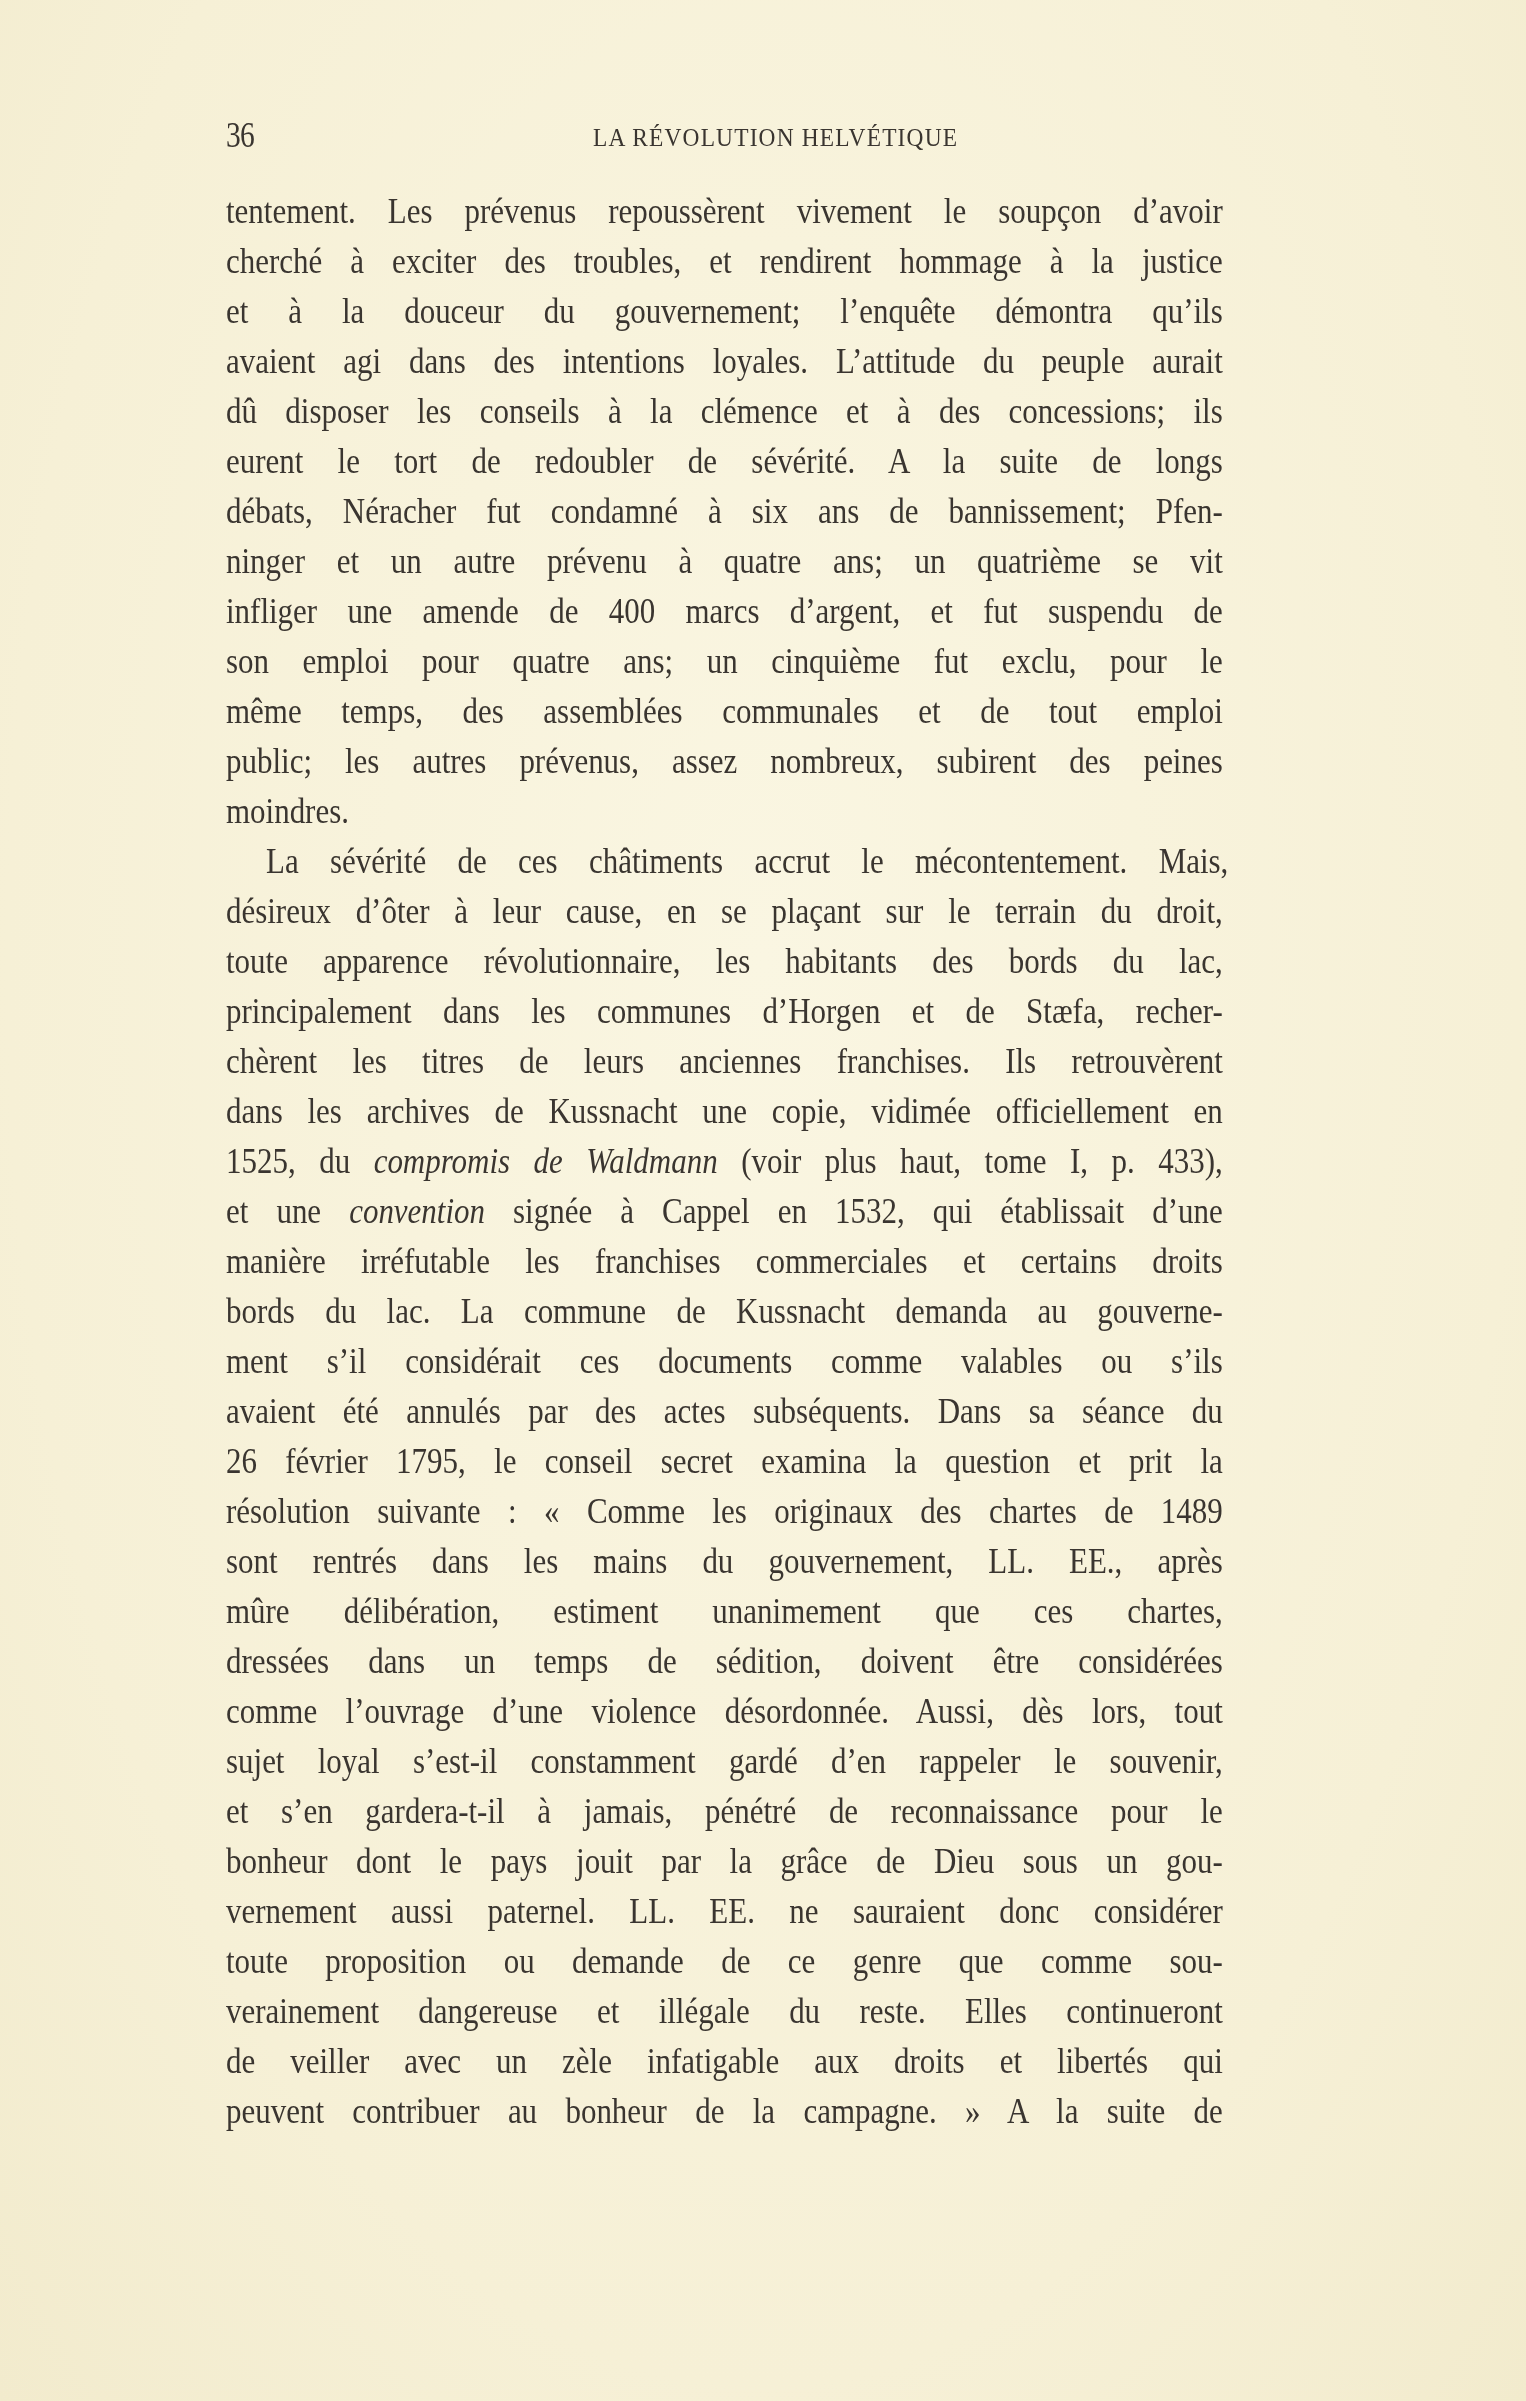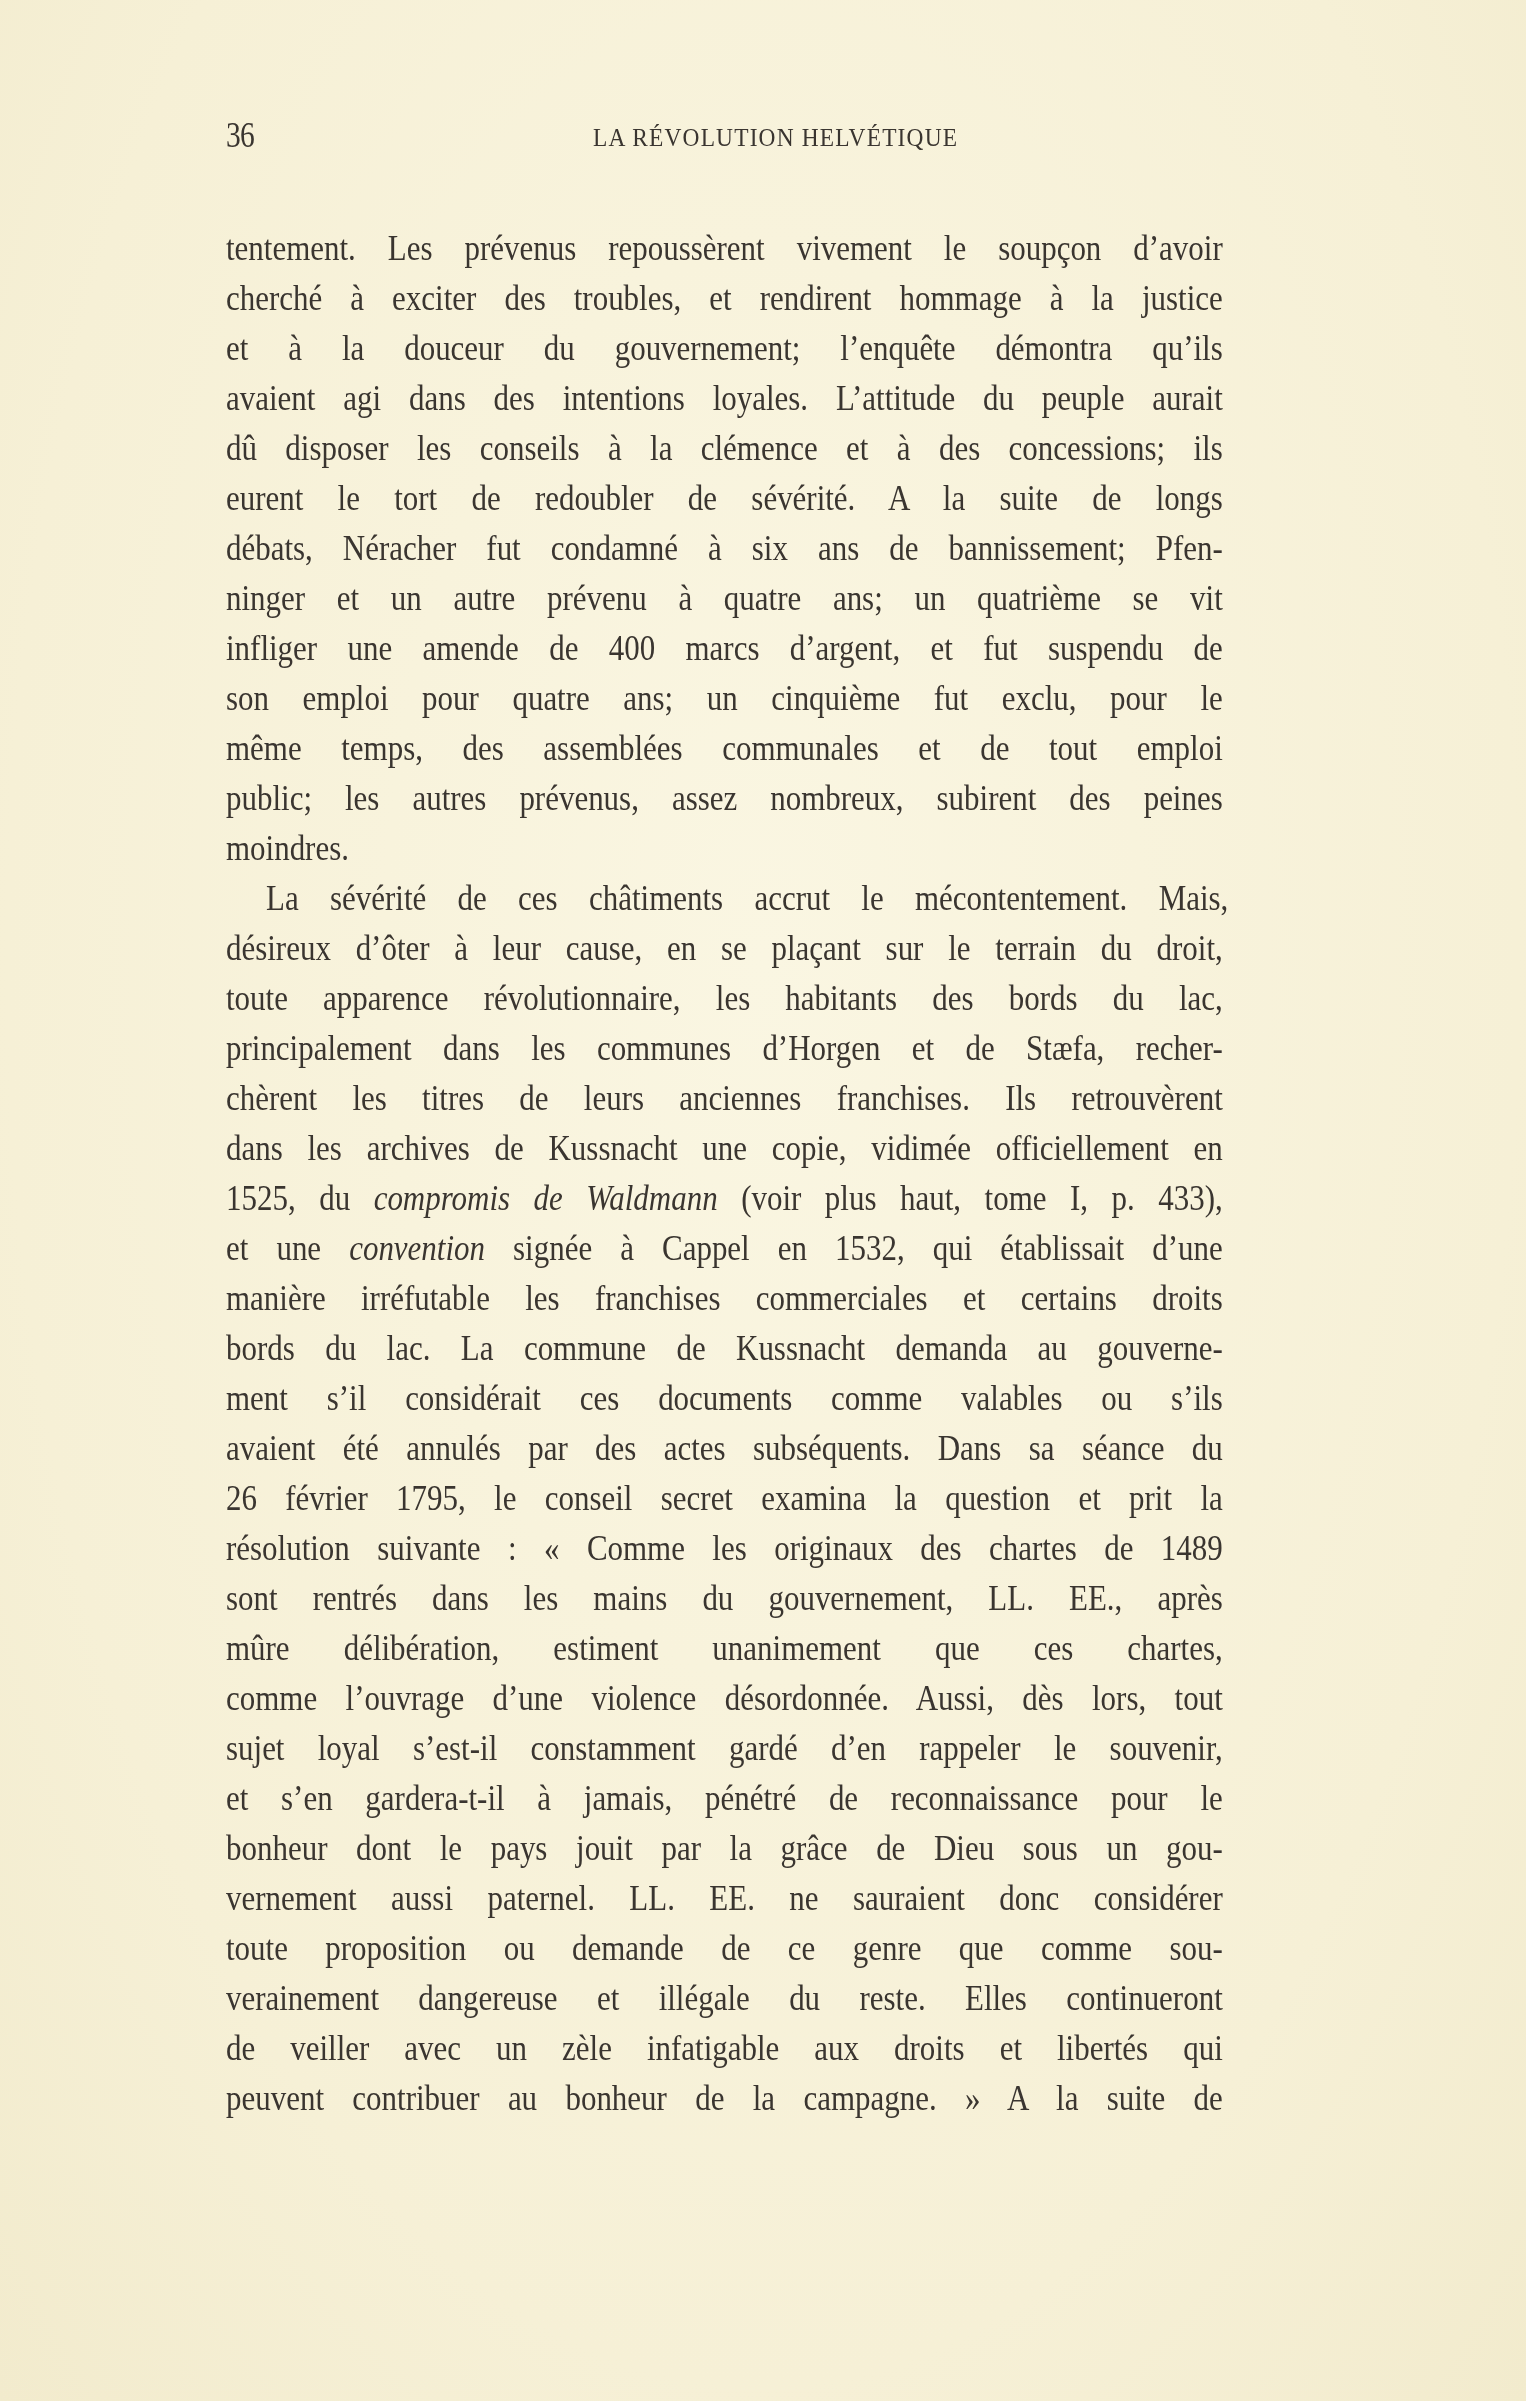--- a/index.html
+++ b/index.html
@@ -18,21 +18,21 @@
     position: absolute; left: 0; top: 7.2px;
     font-size: 36px; letter-spacing: -0.9px;
     transform: scaleX(0.82); transform-origin: left top;
   }
   .running-title {
     position: absolute; left: 367px; top: 16px;
     font-size: 26px; letter-spacing: 1.3px;
     transform: scaleX(0.9); transform-origin: left top;
   }
   .body-text {
-    position: absolute; top: 186px; left: 226px; width: 1159px; margin-top: 37px;
+    position: absolute; top: 186px; left: 226px; width: 1159px;
   }
   .line {
     height: 50px; line-height: 50px;
     font-size: 36px;
     text-align: justify; text-align-last: justify;
     white-space: nowrap; overflow: visible;
     display: flex; justify-content: space-between;
   }
   .line.last { justify-content: center; }
   .line.indent { padding-left: 40px; }
@@ -135,20 +135,23 @@
   <div class="line">
       <span class="inner">résolution suivante : « Comme les originaux des chartes de 1489</span>
     </div>
   <div class="line">
       <span class="inner">sont rentrés dans les mains du gouvernement, LL. EE., après</span>
     </div>
   <div class="line">
       <span class="inner">mûre délibération, estiment unanimement que ces chartes,</span>
     </div>
   <div class="line">
+      <span class="inner">dressées dans un temps de sédition, doivent être considérées</span>
+    </div>
+  <div class="line">
       <span class="inner">comme l’ouvrage d’une violence désordonnée. Aussi, dès lors, tout</span>
     </div>
   <div class="line">
       <span class="inner">sujet loyal s’est-il constamment gardé d’en rappeler le souvenir,</span>
     </div>
   <div class="line">
       <span class="inner">et s’en gardera-t-il à jamais, pénétré de reconnaissance pour le</span>
     </div>
   <div class="line">
       <span class="inner">bonheur dont le pays jouit par la grâce de Dieu sous un gou-</span>

